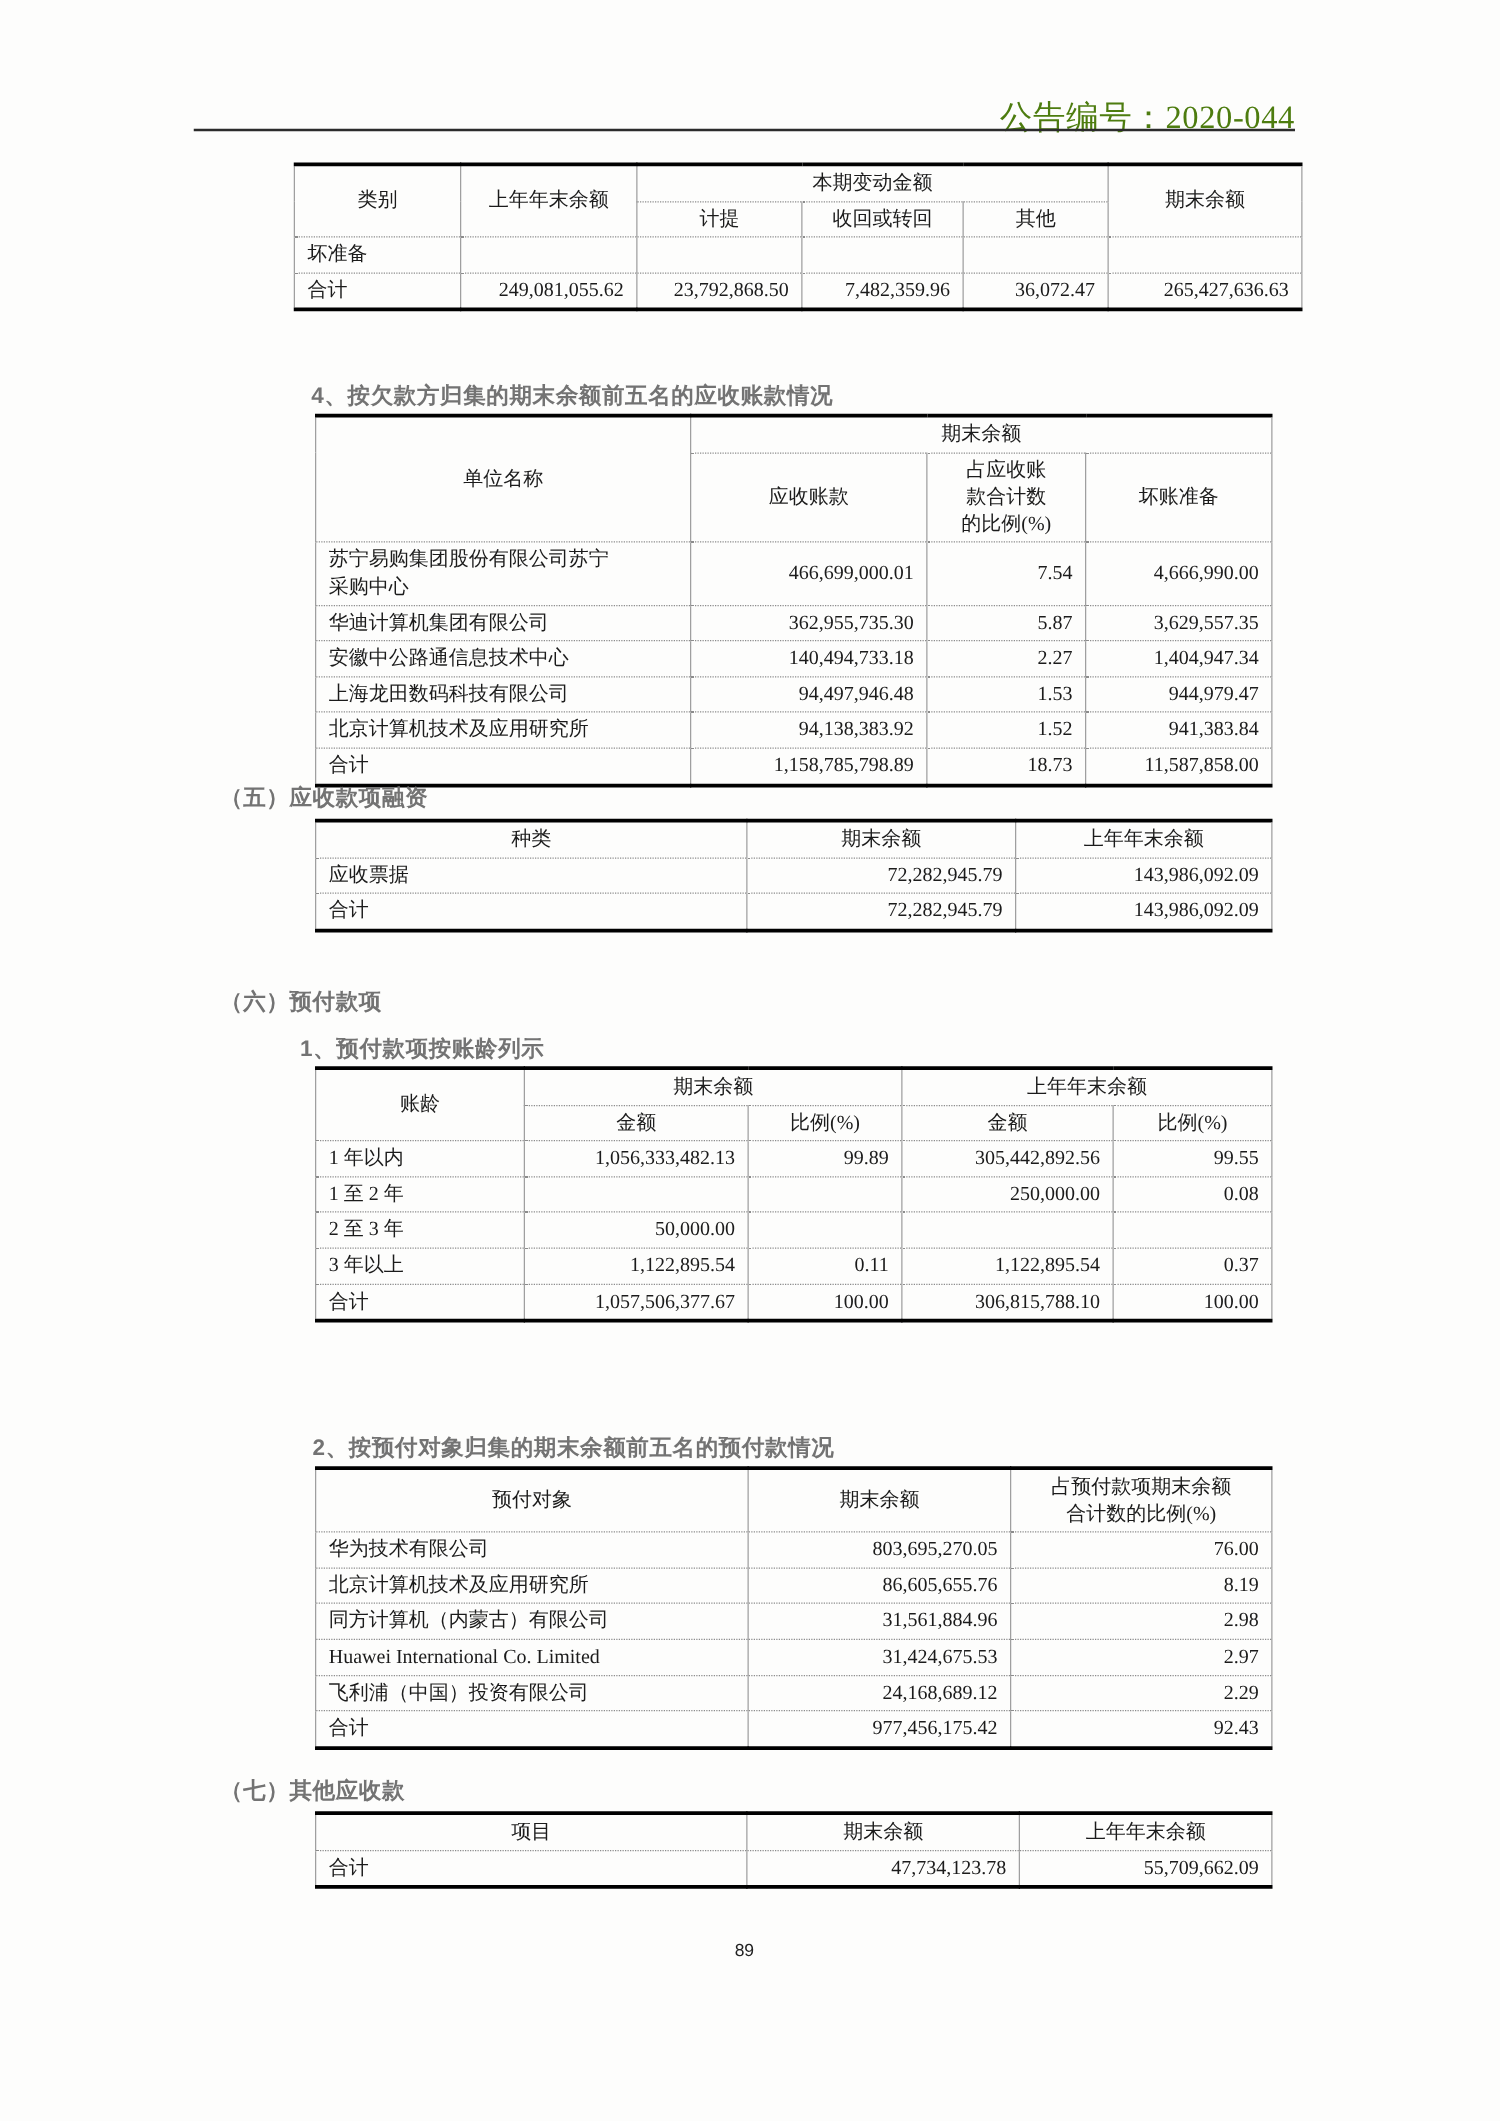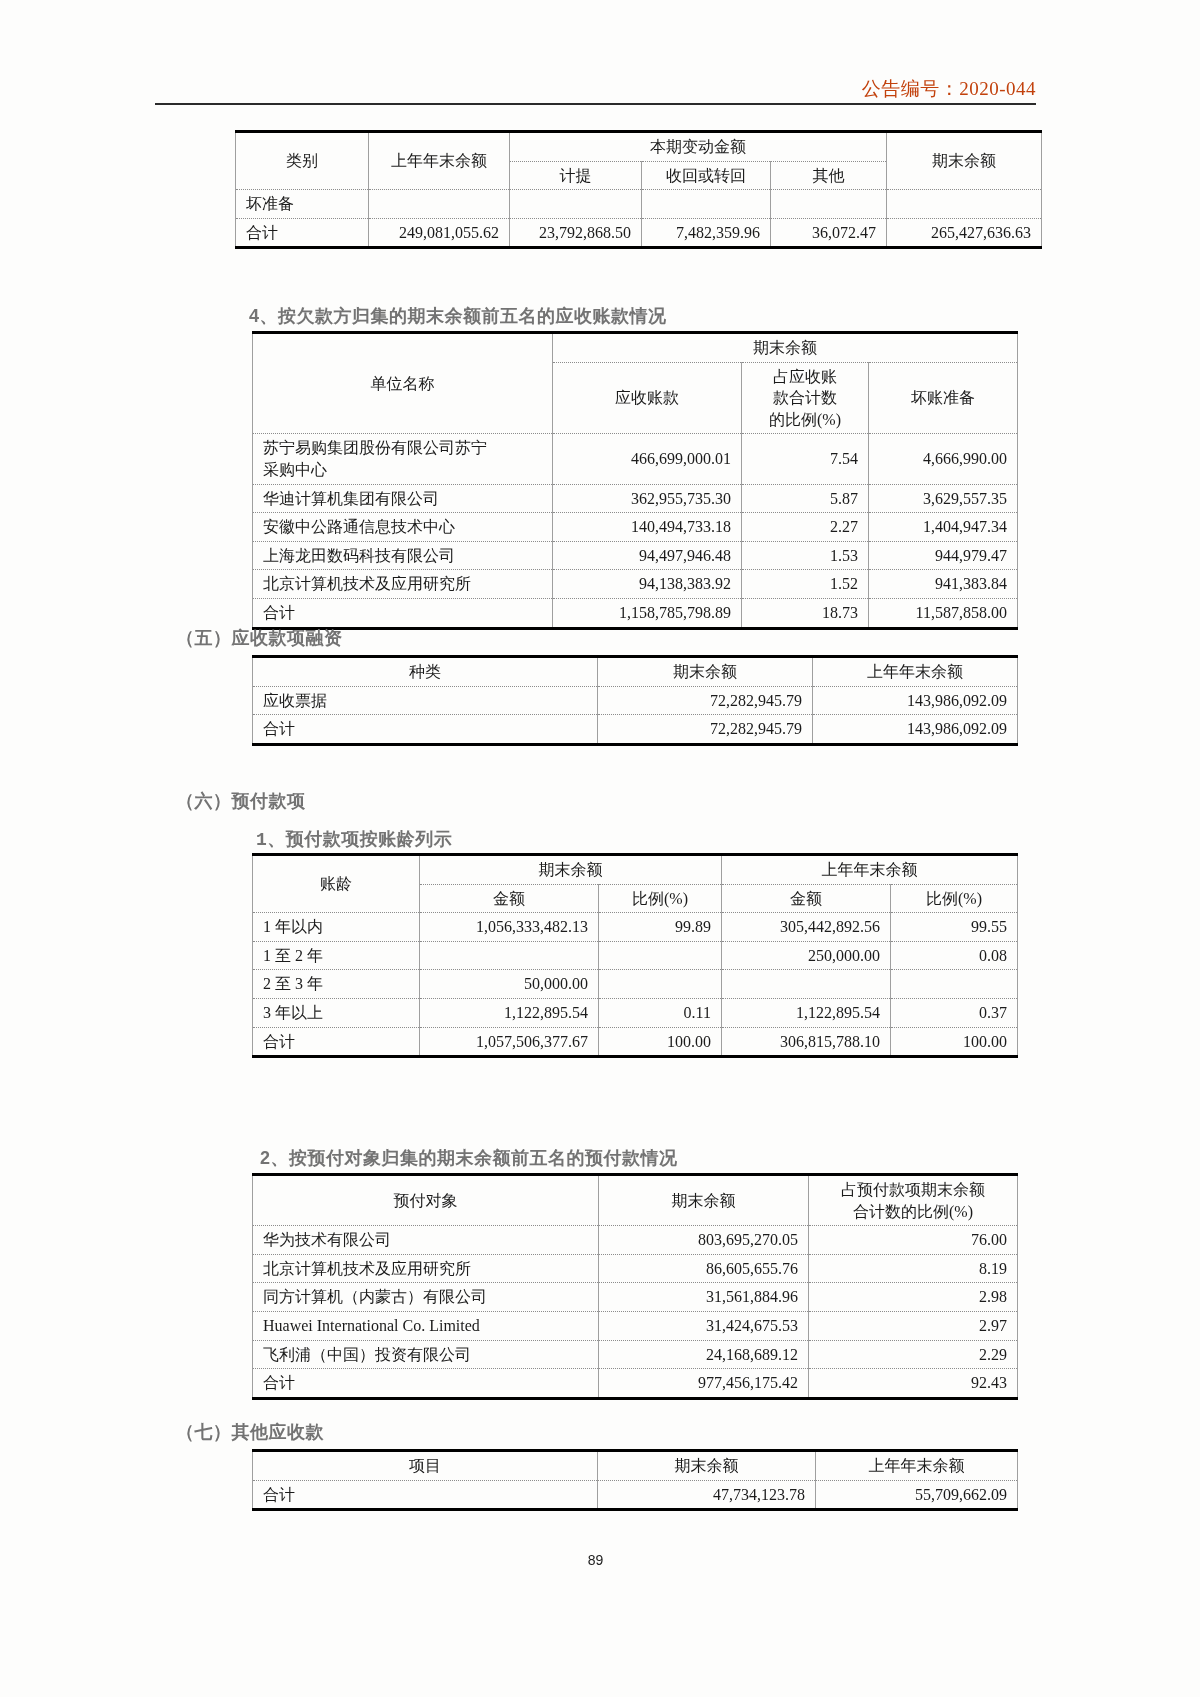--- a/index.html
+++ b/index.html
@@ -4,21 +4,21 @@
 <style>
   * { margin:0; padding:0; box-sizing:border-box; }
   html,body { background:#ffffff; }
   body { font-family:"Liberation Serif","DejaVu Serif",serif; }
   .page {
     position:relative; width:1200px; height:1697px; margin:0 auto;
     background:#fdfdfc; color:#1b1b1b; overflow:hidden;
   }
   .doc-number {
     position:absolute; top:76px; right:164px;
-    font-size:19px; letter-spacing:.5px; color:#c2410c;
+    font-size:26px; letter-spacing:.5px; color:#4d7c0f;
   }
   .header-rule {
     position:absolute; top:103px; left:155px; width:881px;
     border-top:2px solid #2b2b2b;
   }
   .sec-title {
     position:absolute;
     font-family:"Liberation Sans","DejaVu Sans",sans-serif;
     font-weight:bold; font-size:18px; color:#737373; letter-spacing:.5px;
   }
@@ -185,21 +185,21 @@
     </tr>
     <tr>
       <td class="ctr">合计</td>
       <td class="num">72,282,945.79</td>
       <td class="num">143,986,092.09</td>
     </tr>
   </tbody>
     </table>
 
   <div class="sec-title" style="top:789px;left:176px;">（六）预付款项</div>
-  <div class="sec-title" style="top:827px;left:256px;font-family:Liberation Mono, monospace;">1、预付款项按账龄列示</div>
+  <div class="sec-title" style="top:827px;left:240px;">1、预付款项按账龄列示</div>
   <table class="tbl t61">
     <colgroup>
         <col style="width:167px">
         <col style="width:179px">
         <col style="width:123px">
         <col style="width:169px">
         <col style="width:127px">
       </colgroup>
     <tbody>
         <tr>
@@ -244,21 +244,21 @@
     <tr>
       <td class="ctr">合计</td>
       <td class="num">1,057,506,377.67</td>
       <td class="num">100.00</td>
       <td class="num">306,815,788.10</td>
       <td class="num">100.00</td>
     </tr>
   </tbody>
     </table>
 
-  <div class="sec-title" style="top:1146px;left:260px;">2、按预付对象归集的期末余额前五名的预付款情况</div>
+  <div class="sec-title" style="top:1146px;left:250px;">2、按预付对象归集的期末余额前五名的预付款情况</div>
   <table class="tbl t62">
     <colgroup>
         <col style="width:346px">
         <col style="width:210px">
         <col style="width:209px">
       </colgroup>
     <tbody>
         <tr>
       <th>预付对象</th>
       <th>期末余额</th>

